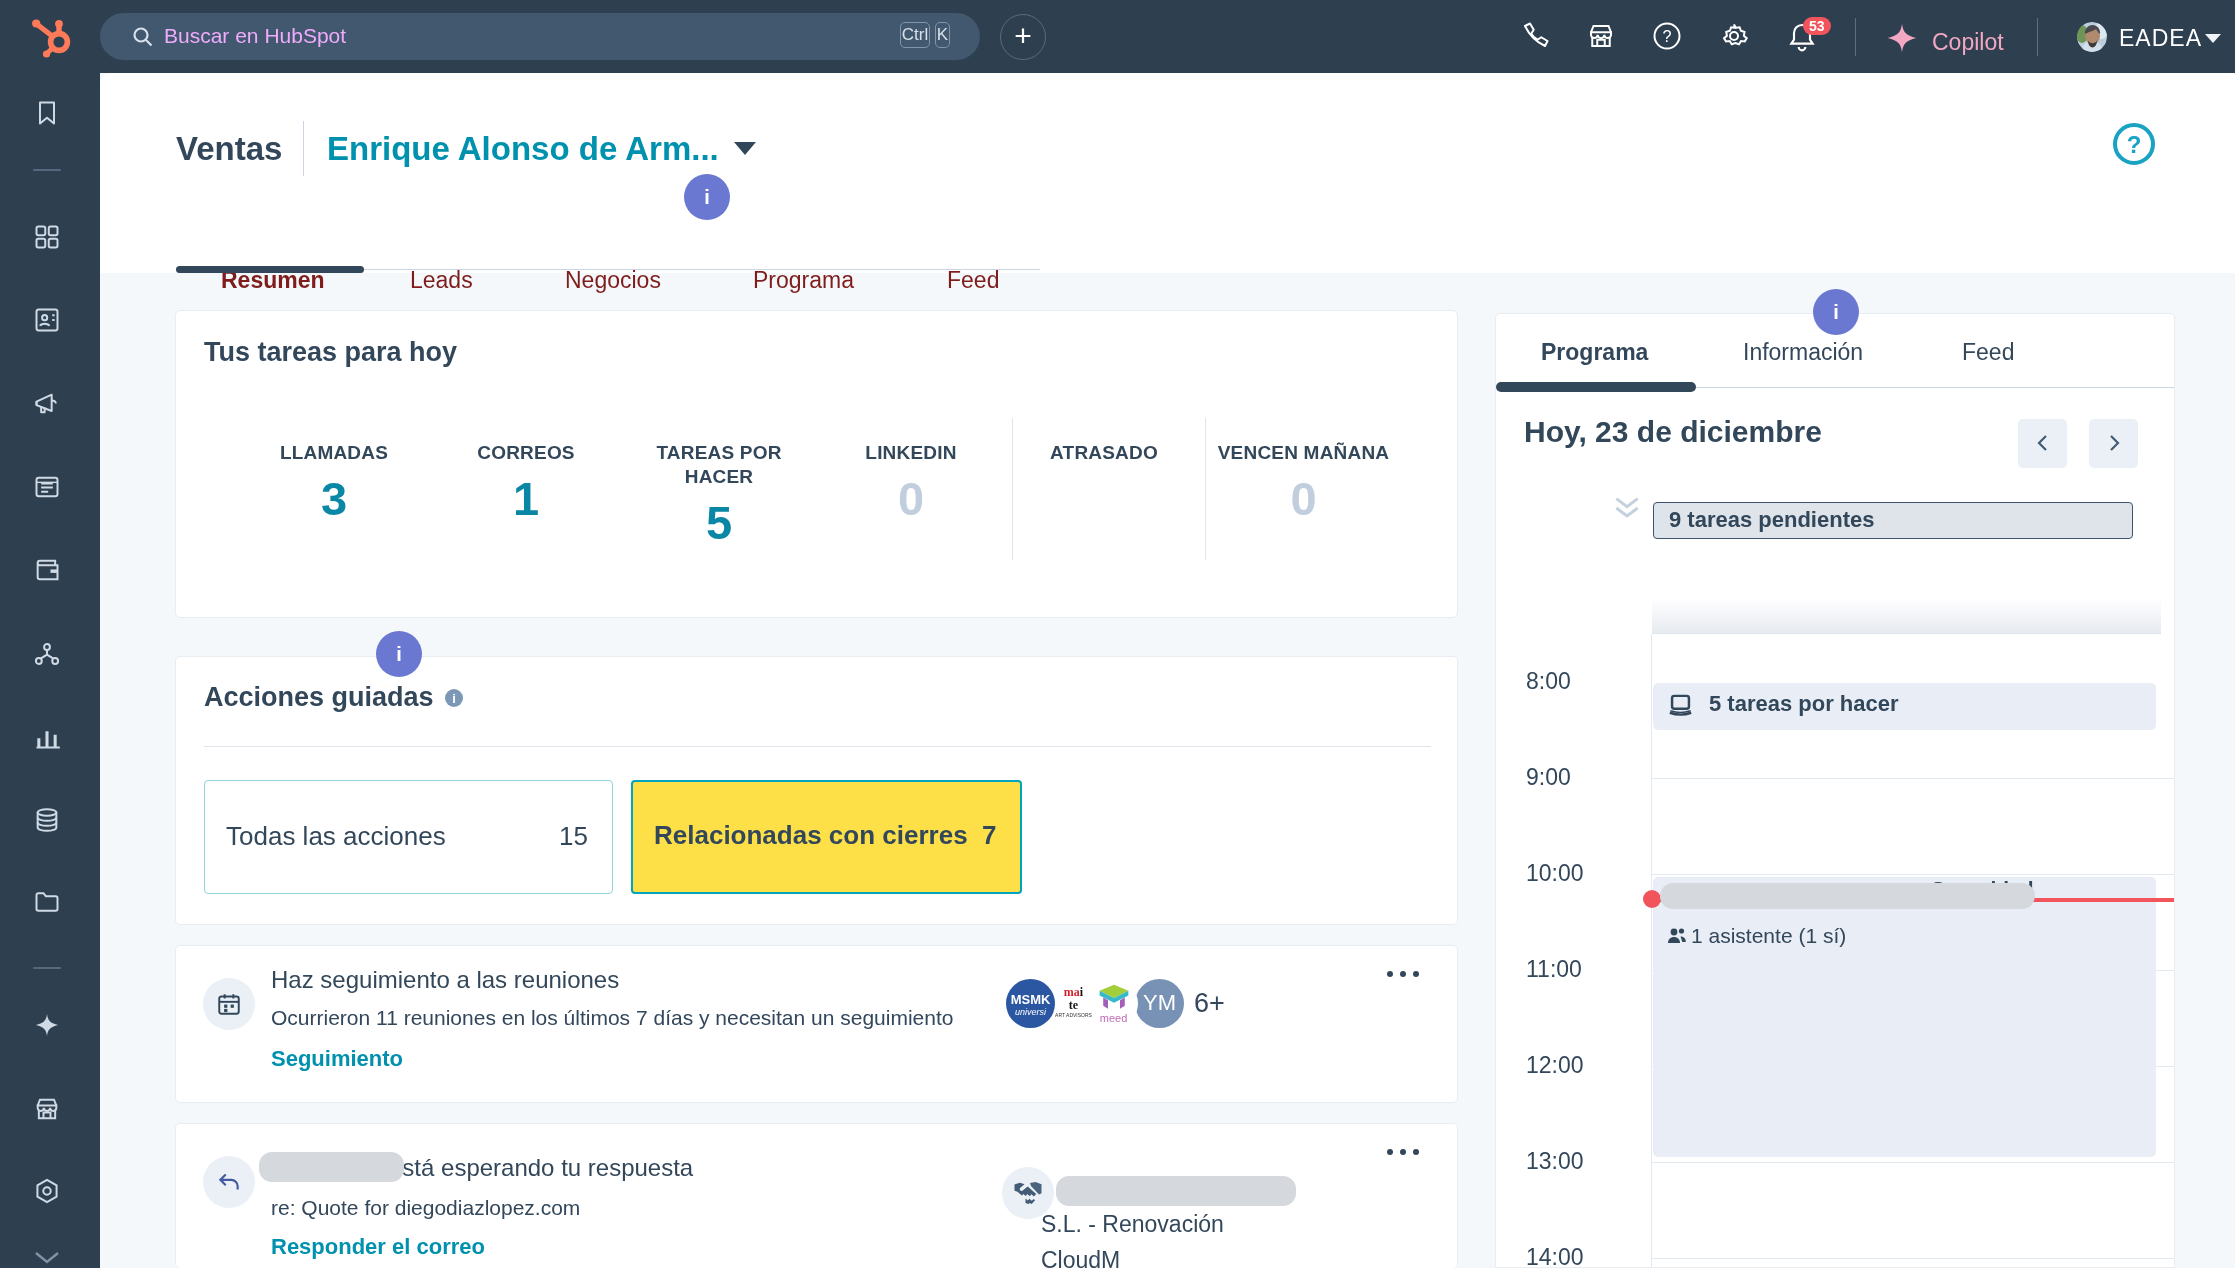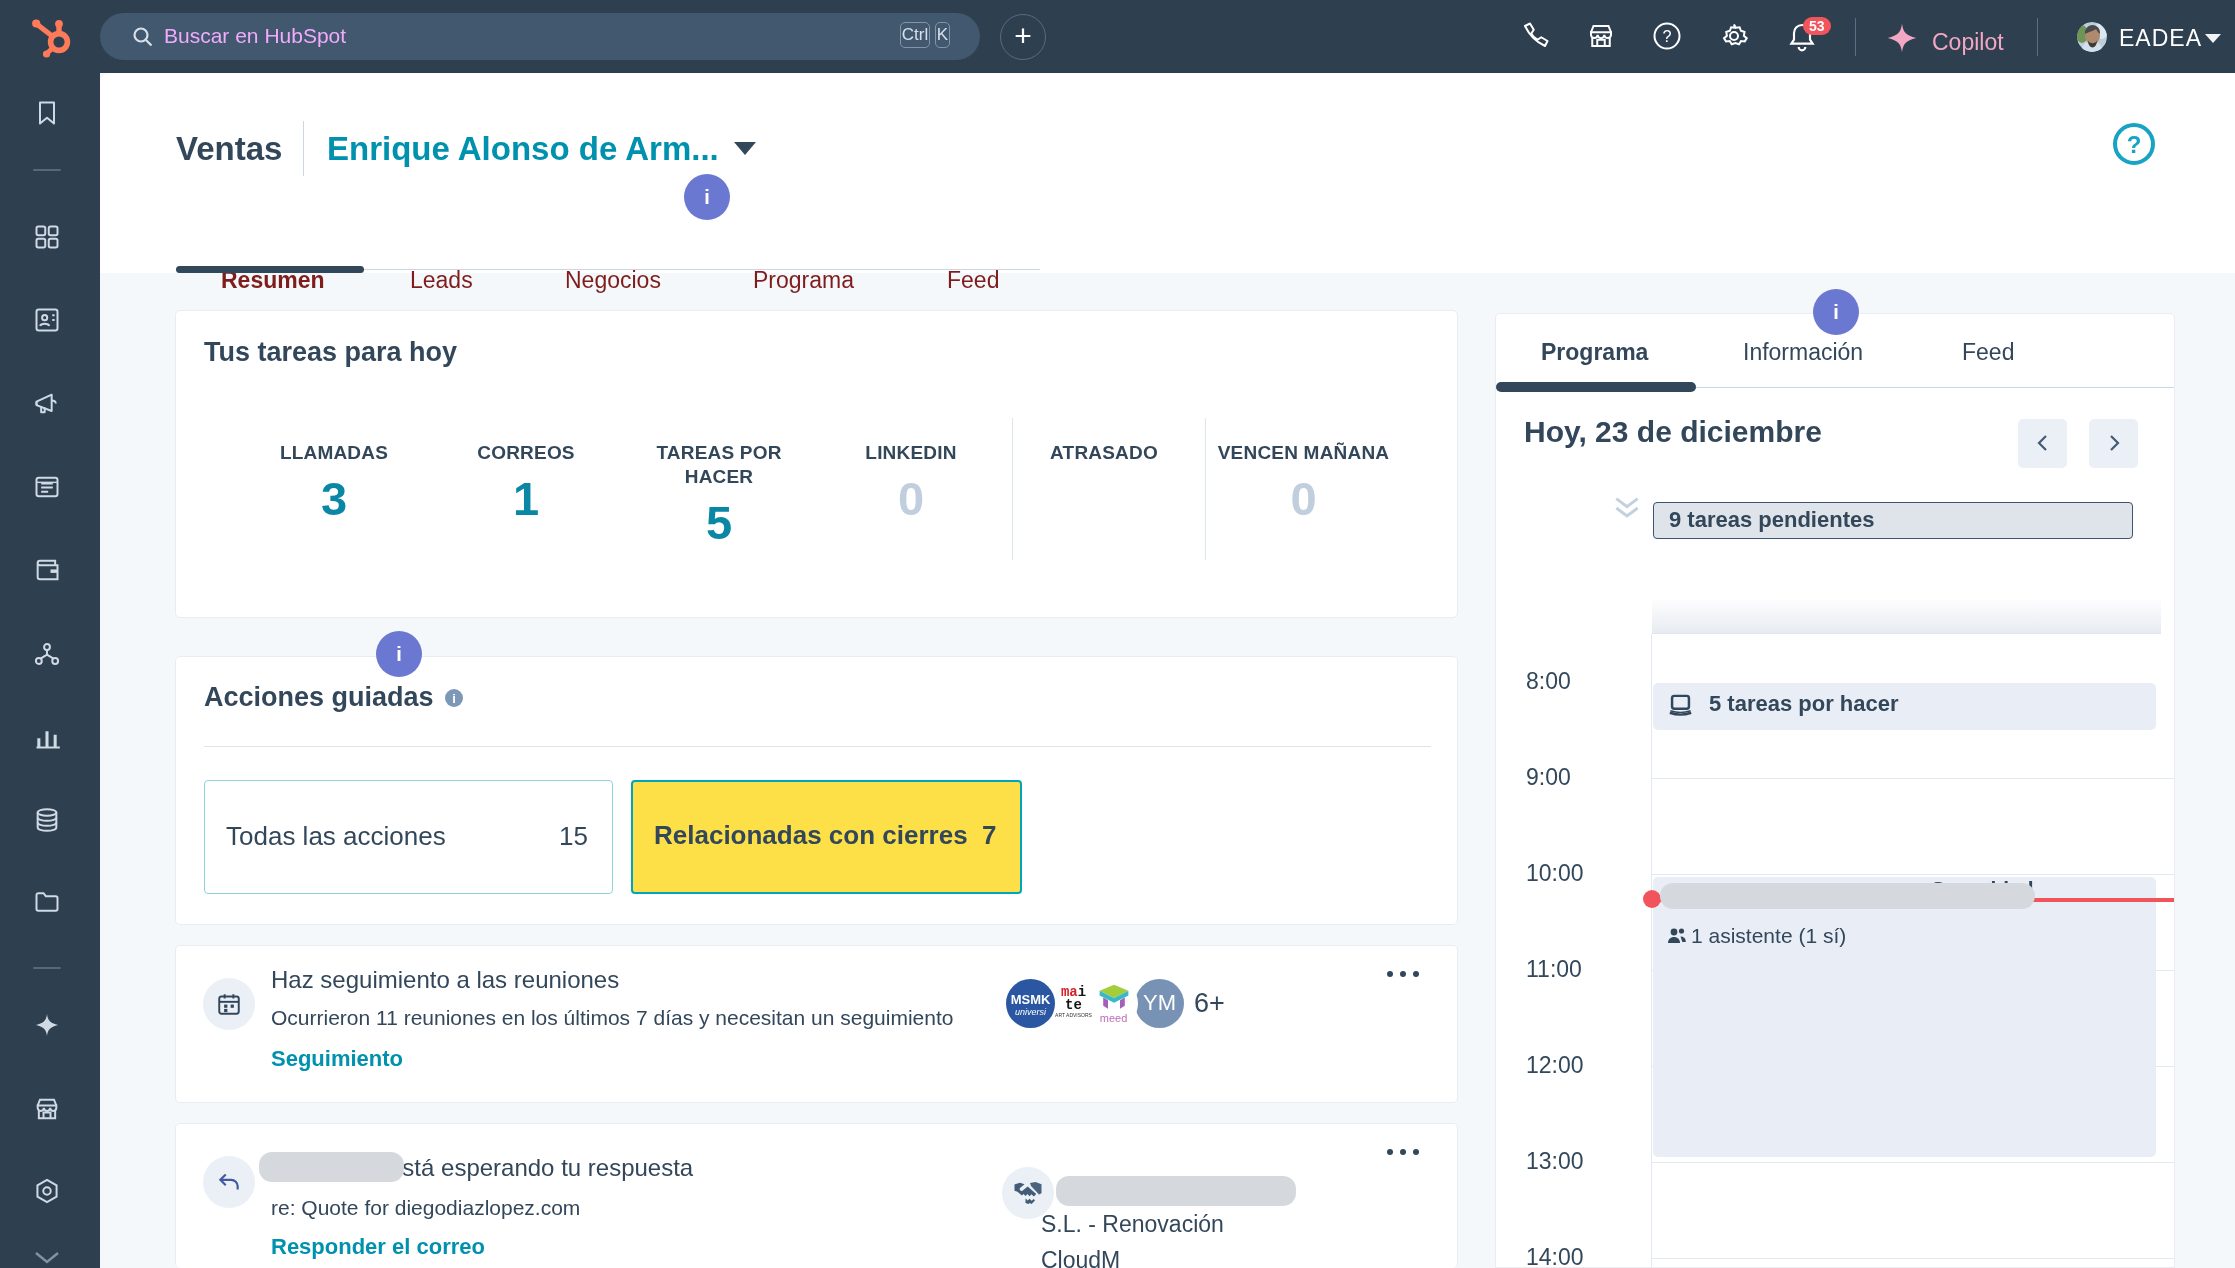--- a/index.html
+++ b/index.html
@@ -318,21 +318,21 @@
   <div class="dots" style="right:38px; top:25px;">
       <i></i>
       <i></i>
       <i></i>
     </div>
   <div class="av" style="left:830px; top:33px; background:#2a56a2; z-index:4;">
       <div style="color:#fff;font-weight:bold;font-size:13px;margin-top:13px;">MSMK</div>
       <div style="color:#fff;font-style:italic;font-size:9px;">universi</div>
     </div>
   <div class="av" style="left:873px; top:33px; background:#fff; z-index:3; overflow:hidden;">
-      <div style="font-weight:bold;font-size:14px;margin-top:7px;line-height:13px;font-family:Liberation Mono, monospace;"><span style="color:#d2222a;">ma</span><span style="color:#151515;">i</span><br><span style="color:#151515;">te</span></div>
+      <div style="font-weight:bold;font-size:12px;margin-top:7px;line-height:13px;font-family:Liberation Serif, serif;"><span style="color:#d2222a;">ma</span><span style="color:#151515;">i</span><br><span style="color:#151515;">te</span></div>
       <div style="font-size:5px;color:#333;">ART ADVISORS</div>
     </div>
   <div class="av" style="left:913px; top:33px; background:#fff; z-index:2;">
     <svg style="margin-top:3px;" width="36" height="32" viewBox="0 0 30 26">
         <path d="M3 7l12-5 12 5-12 6z" fill="#a4ce39"></path>
         <path d="M3 7v4l12 6v-4z" fill="#38b9c8"></path>
         <path d="M27 7v4l-12 6v-4z" fill="#38b9c8"></path>
         <path d="M6 12.5v7l4 2.4v-7z" fill="#a45fb8"></path>
         <path d="M24 12.5v7l-4 2.4v-7z" fill="#a45fb8"></path>
       </svg>

